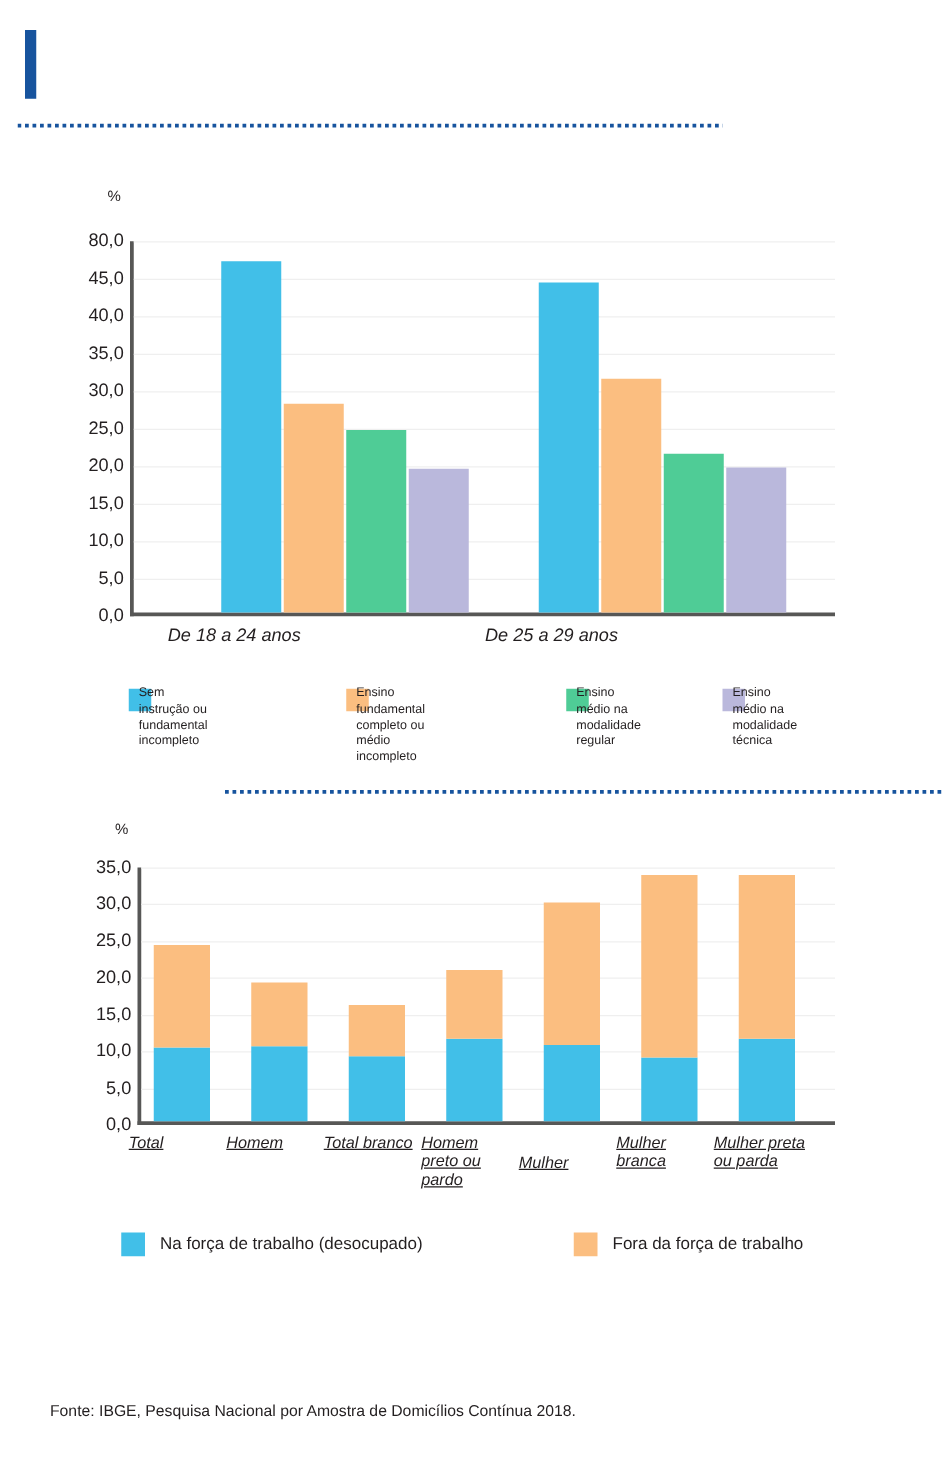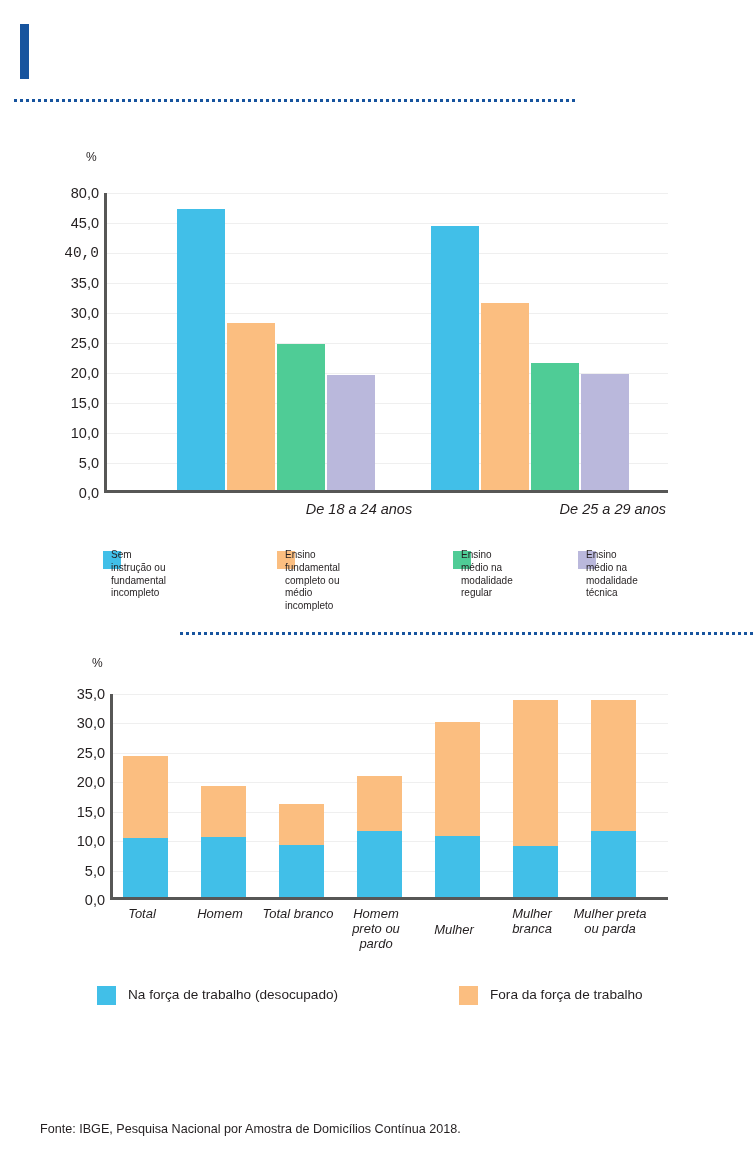--- a/index.html
+++ b/index.html
@@ -67,31 +67,32 @@
     text-align: right;
     font-size: 14.5px;
     color: #231f20;
     transform: translateY(-50%);
   }
   .bar { position: absolute; bottom: 0; }
   .group-label {
     position: absolute;
     font-size: 14.5px;
     font-style: italic;
-    text-align: right;
+    text-align: left;
     color: #231f20;
     line-height: 1.12;
   }
   .cat-label {
     position: absolute;
     font-size: 13px;
     font-style: italic;
-    text-align: center;
+    text-align: left;
     color: #231f20;
     line-height: 1.15;
+    text-decoration: underline;
   }
 
   
   .legend-item { position: absolute; }
   .legend-swatch {
     position: absolute;
     left: 0; top: 0;
     width: 18px; height: 18px;
   }
   .legend-text {
@@ -148,21 +149,21 @@
       <div class="ytick" style="top: 210px; right: calc(100% + 8px);">15,0</div>
       <div class="gridline" style="top: 180px;"></div>
       <div class="ytick" style="top: 180px; right: calc(100% + 8px);">20,0</div>
       <div class="gridline" style="top: 150px;"></div>
       <div class="ytick" style="top: 150px; right: calc(100% + 8px);">25,0</div>
       <div class="gridline" style="top: 120px;"></div>
       <div class="ytick" style="top: 120px; right: calc(100% + 8px);">30,0</div>
       <div class="gridline" style="top: 90px;"></div>
       <div class="ytick" style="top: 90px; right: calc(100% + 8px);">35,0</div>
       <div class="gridline" style="top: 60px;"></div>
-      <div class="ytick" style="top: 60px; right: calc(100% + 8px); font-family: Liberation Mono, monospace;">40,0</div>
+      <div class="ytick" style="top: 60px; right: calc(100% + 8px);">40,0</div>
       <div class="gridline" style="top: 30px;"></div>
       <div class="ytick" style="top: 30px; right: calc(100% + 8px);">45,0</div>
       <div class="gridline" style="top: 0px;"></div>
       <div class="ytick" style="top: 0px; right: calc(100% + 8px);">80,0</div>
       <div class="bar" title="Sem instrução ou fundamental incompleto: 46.8" style="left: 70.2px; width: 48px; height: 280.8px; background: rgb(65, 191, 232);"></div>
       <div class="bar" title="Ensino fundamental completo ou médio incompleto: 27.8" style="left: 120.2px; width: 48px; height: 166.8px; background: rgb(251, 190, 128);"></div>
       <div class="bar" title="Ensino médio na modalidade regular: 24.3" style="left: 170.2px; width: 48px; height: 145.8px; background: rgb(79, 204, 150);"></div>
       <div class="bar" title="Ensino médio na modalidade técnica: 19.2" style="left: 220.2px; width: 48px; height: 115.2px; background: rgb(186, 184, 220);"></div>
       <div class="bar" title="Sem instrução ou fundamental incompleto: 44" style="left: 324px; width: 48px; height: 264px; background: rgb(65, 191, 232);"></div>
       <div class="bar" title="Ensino fundamental completo ou médio incompleto: 31.2" style="left: 374px; width: 48px; height: 187.2px; background: rgb(251, 190, 128);"></div>

